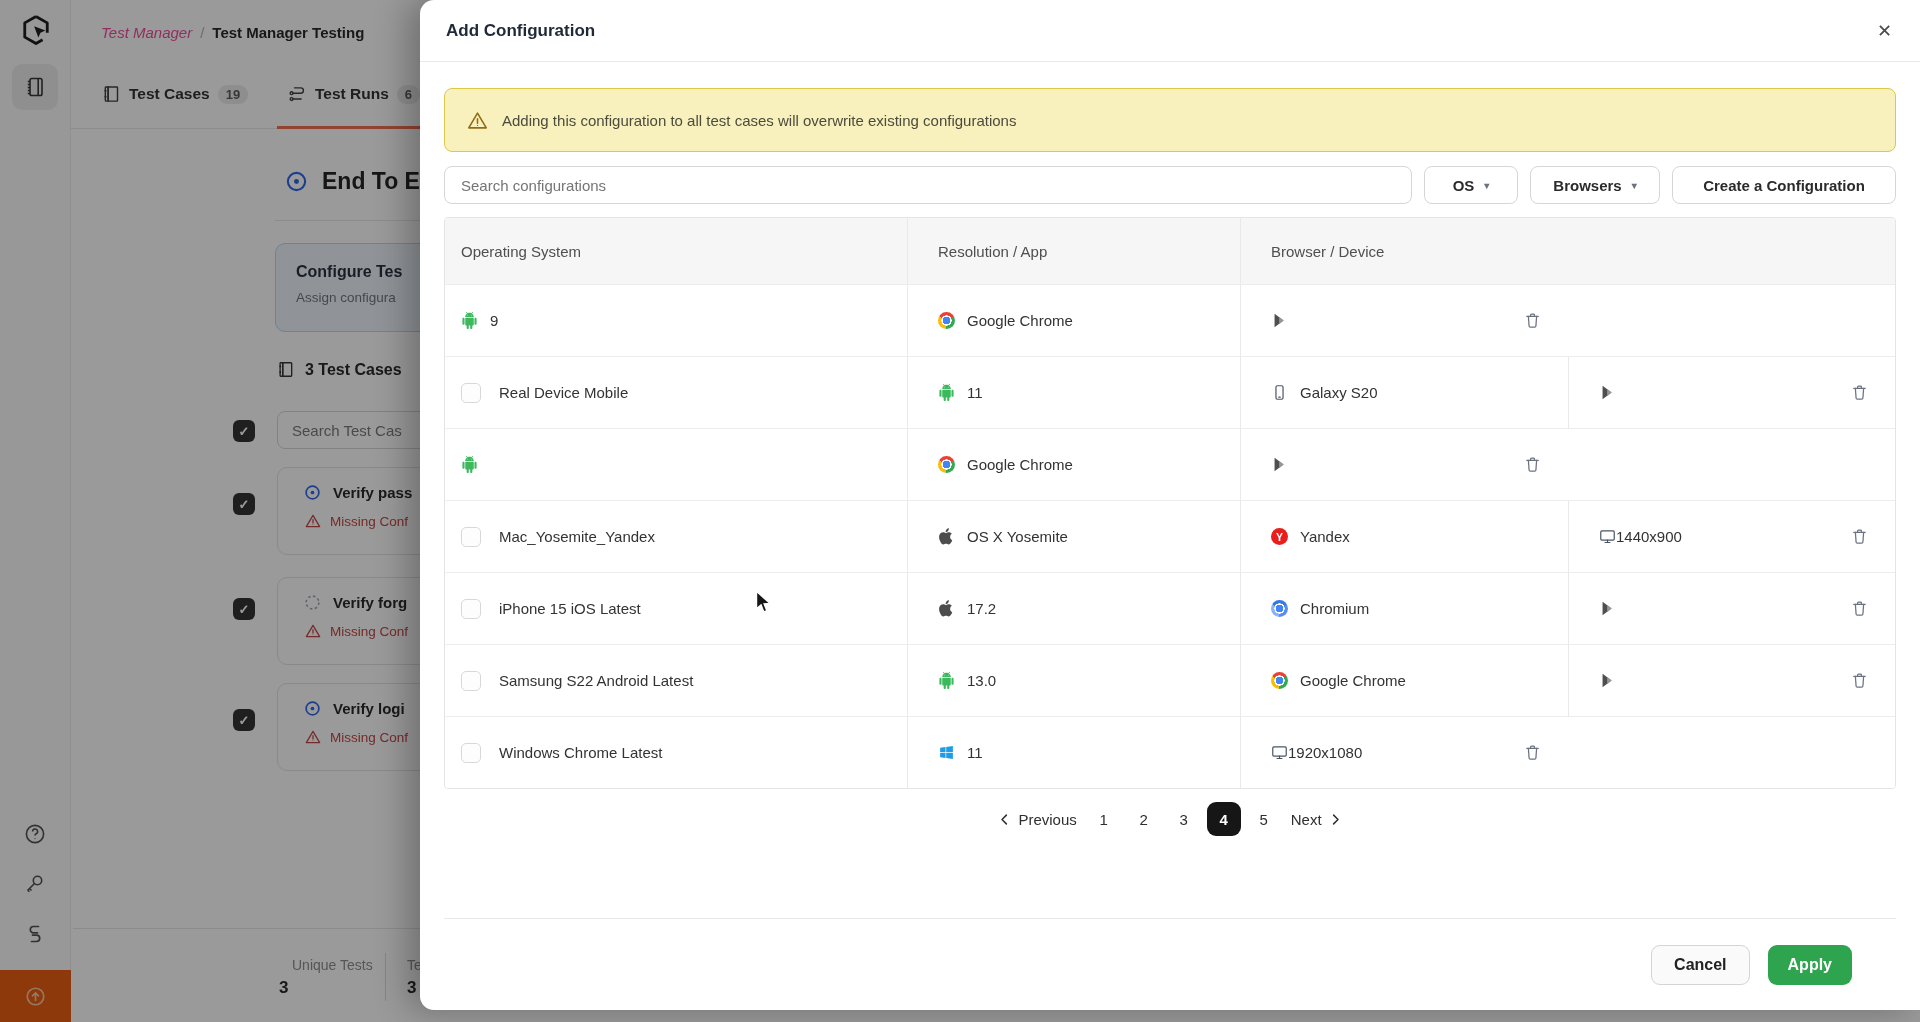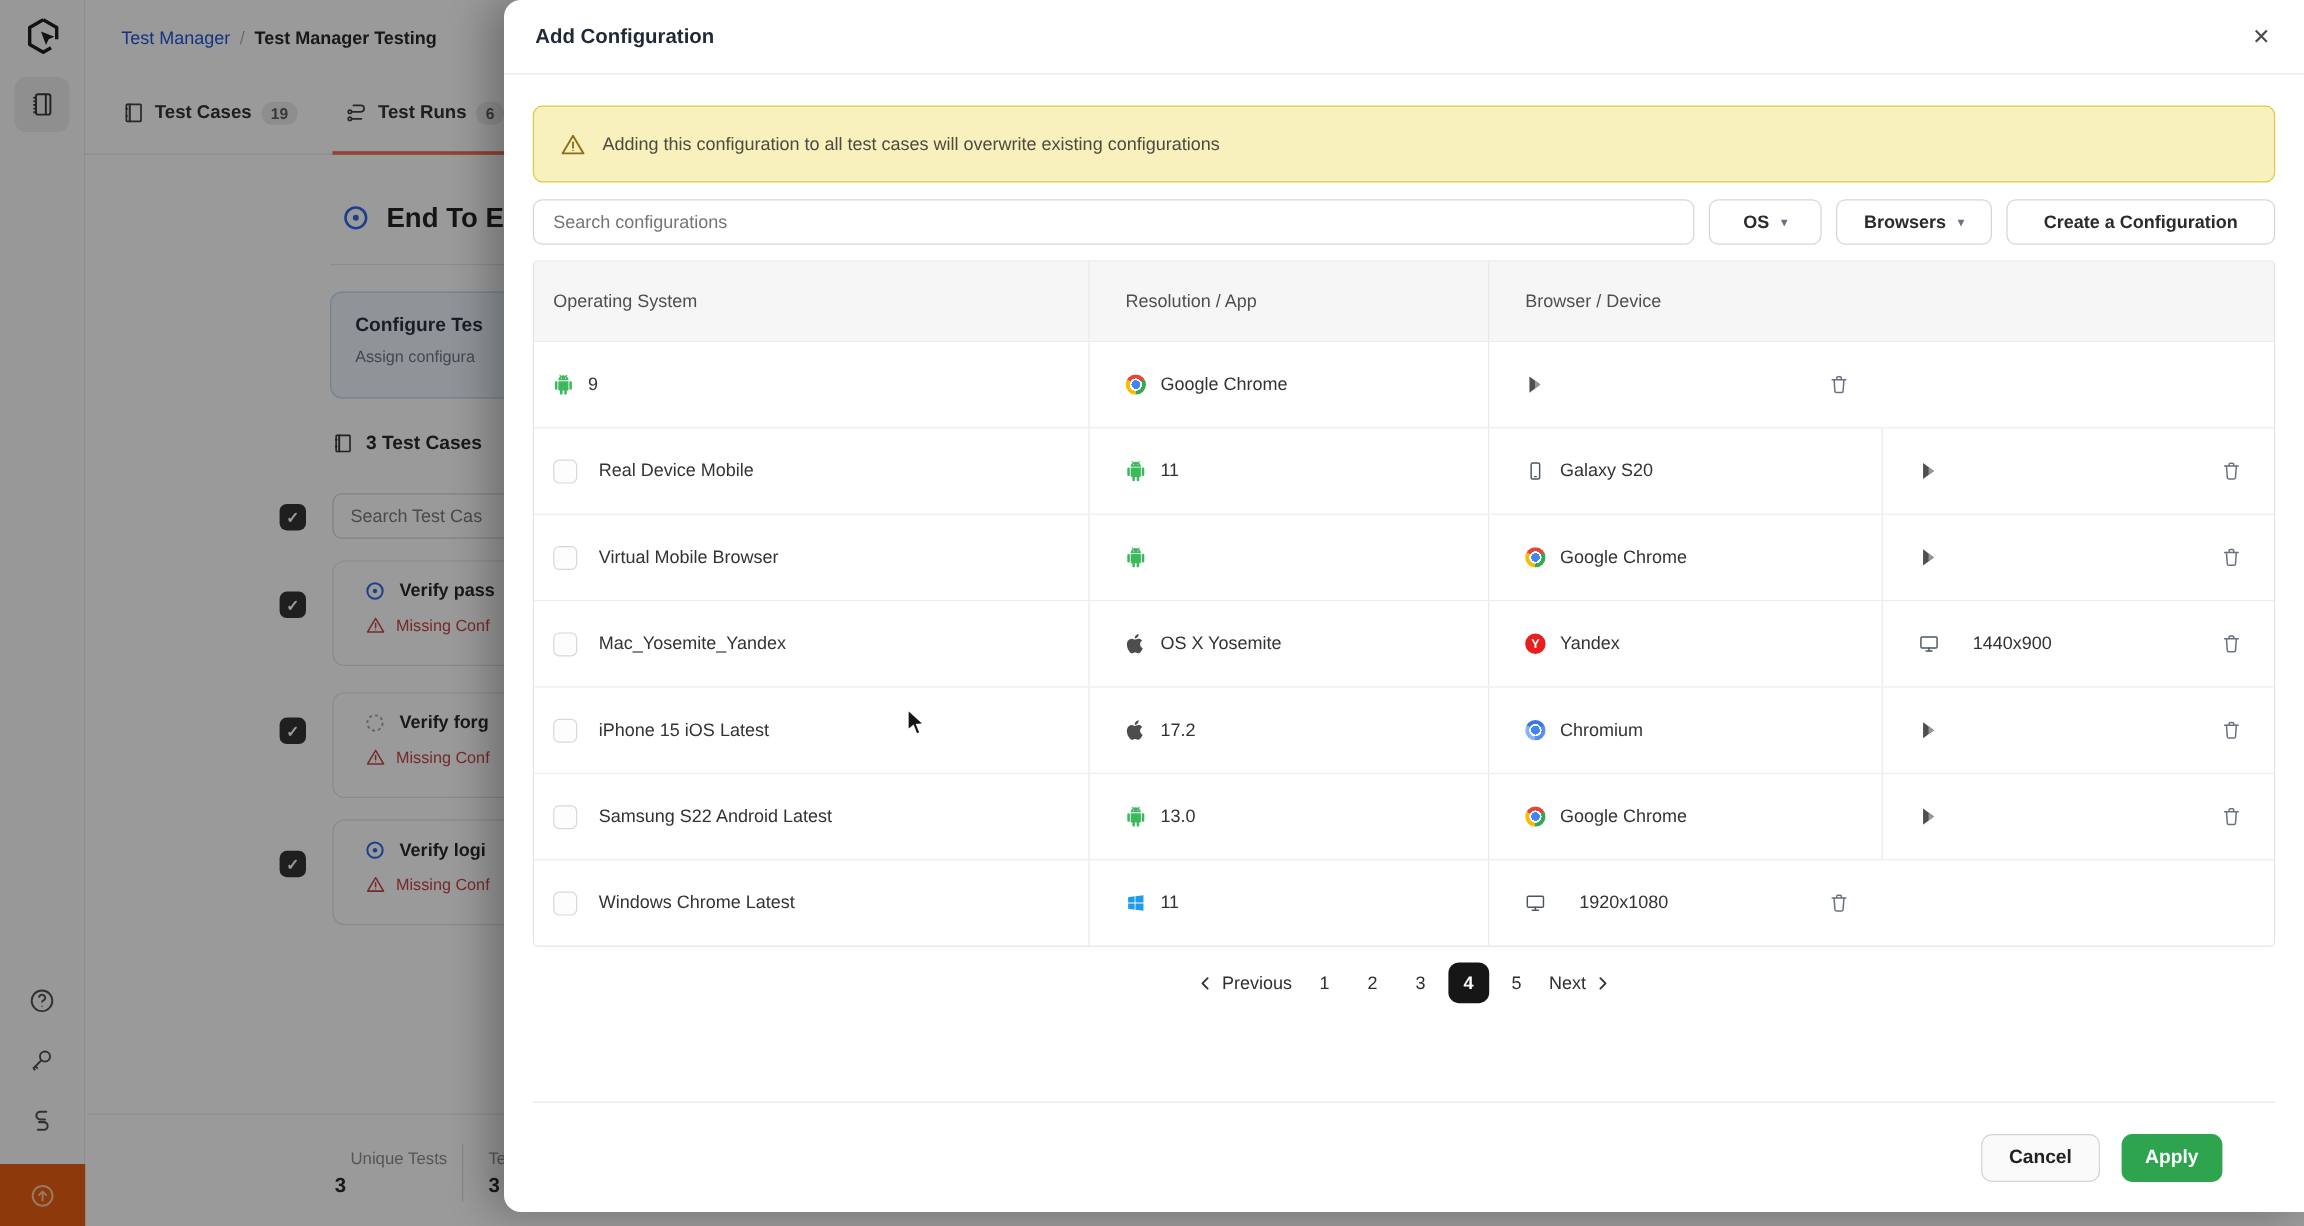--- a/index.html
+++ b/index.html
@@ -9,21 +9,21 @@
 
   
   .bg { position:absolute; inset:0; background:#fff; }
   .sidebar { position:absolute; left:0; top:0; width:71px; height:1022px; background:#FCFCFC; border-right:1px solid #ececec; }
   .logo { position:absolute; left:21px; top:13px; }
   .side-btn { position:absolute; left:12px; top:64px; width:46px; height:46px; border-radius:10px; background:#EDEDED; display:flex; align-items:center; justify-content:center; }
   .side-ic { position:absolute; left:23px; display:flex; }
   .side-orange { position:absolute; left:0; top:970px; width:71px; height:52px; background:#EA580C; display:flex; align-items:center; justify-content:center; }
 
   .breadcrumb { position:absolute; left:101px; top:24px; font-size:15px; white-space:nowrap; }
-  .bc-dim { color:#1d4ed8; }
+  .bc-dim { color:#ec4899;font-style:italic; }
   .bc-sep { color:#b0b0b0; margin:0 8px; }
   .bc-cur { color:#1f1f1f; font-weight:700; }
 
   .tab { position:absolute; top:84px; display:flex; align-items:center; gap:8px; font-size:15.5px; font-weight:600; color:#2b2b2b; white-space:nowrap; }
   .tab-badge { background:#EBEBEB; color:#555; font-size:13px; font-weight:600; border-radius:9px; padding:2px 8px; }
   .tabbar-line { position:absolute; left:71px; top:128px; width:1849px; height:1px; background:#e8e8e8; }
   .tab-underline { position:absolute; left:277px; top:126px; width:1643px; height:3px; background:#F2694C; }
 
   .heading { position:absolute; left:285px; top:168px; display:flex; align-items:center; gap:14px; white-space:nowrap; }
   .heading-text { font-size:23px; font-weight:700; color:#1c1c1c; }
@@ -70,21 +70,21 @@
   .thead .cell { font-size:15px; color:#4f4f4f; font-weight:400; }
   .trow { height:72px; background:#fff; border-top:1px solid #ededed; }
   .cell { display:flex; align-items:center; padding-left:30px; }
   .cell:first-child { padding-left:16px; }
   .cell + .cell { border-left:1px solid #e9e9e9; }
   .name-cell { gap:18px; }
   .cb { width:20px; height:20px; border:1.5px solid #d8d8d8; border-radius:5px; background:#fdfdfd; flex:0 0 20px; cursor:pointer; }
   .trow .cell { font-size:15px; color:#333; }
   .os-cell, .br-cell { gap:12px; }
   .res-cell { justify-content:space-between; padding-right:26px; }
-  .res-left { display:flex; align-items:center; gap:28px; }
+  .res-left { display:flex; align-items:center; gap:0; }
   .trash { display:flex; cursor:pointer; }
 
   .ic { width:17px; height:17px; display:inline-flex; align-items:center; justify-content:center; flex:0 0 auto; }
   .chrome { border-radius:50%;
     background: radial-gradient(circle at 50% 50%, #4285F4 0 30%, #fff 30% 42%, rgba(255,255,255,0) 43%),
                 conic-gradient(from 60deg, #34A853 0deg 120deg, #FBBC05 120deg 240deg, #EA4335 240deg 360deg); }
   .chromium { border-radius:50%;
     background: radial-gradient(circle at 50% 50%, #4285F4 0 30%, #fff 30% 42%, rgba(255,255,255,0) 43%),
                 conic-gradient(from 60deg, #5B8DEF 0deg 120deg, #8AB4F8 120deg 240deg, #3B78E7 240deg 360deg); }
   .yandex { border-radius:50%; background:#E8201D; color:#fff; font-size:10.5px; font-weight:700; }
@@ -371,24 +371,20 @@
         <svg width="19" height="19" viewBox="0 0 24 24" fill="none" stroke="#6b7280" stroke-width="1.6" stroke-linecap="round">
                     <path d="M4.8 6.8h14.4"></path>
                     <path d="M9.6 6.3V5a1.2 1.2 0 0 1 1.2-1.2h2.4A1.2 1.2 0 0 1 14.4 5v1.3"></path>
                     <path d="M6.8 6.8l.9 12.1a1.5 1.5 0 0 0 1.5 1.4h5.6a1.5 1.5 0 0 0 1.5-1.4l.9-12.1"></path>
                   </svg>
       </span>
     </div>
   </div>
 
   <div class="trow">
-    <div class="cell name-cell">
-      <span class="cb"></span>
-      <span>Virtual Mobile Browser</span>
-    </div>
     <div class="cell os-cell">
       <svg class="ic" viewBox="0 0 24 24" fill="#3CB95D">
                   <path d="M6 18c0 .55.45 1 1 1h1v3.5c0 .83.67 1.5 1.5 1.5s1.5-.67 1.5-1.5V19h2v3.5c0 .83.67 1.5 1.5 1.5s1.5-.67 1.5-1.5V19h1c.55 0 1-.45 1-1V8H6v10zM3.5 8C2.67 8 2 8.67 2 9.5v7c0 .83.67 1.5 1.5 1.5S5 17.33 5 16.5v-7C5 8.67 4.33 8 3.5 8zm17 0c-.83 0-1.5.67-1.5 1.5v7c0 .83.67 1.5 1.5 1.5s1.5-.67 1.5-1.5v-7c0-.83-.67-1.5-1.5-1.5zm-4.97-5.84l1.3-1.3c.2-.2.2-.51 0-.71-.2-.2-.51-.2-.71 0l-1.48 1.48C13.85 1.23 12.95 1 12 1c-.96 0-1.86.23-2.66.63L7.85.15c-.2-.2-.51-.2-.71 0-.2.2-.2.51 0 .71l1.31 1.31C6.97 3.26 6 5.01 6 7h12c0-1.99-.97-3.75-2.47-4.84zM10 5H9V4h1v1zm5 0h-1V4h1v1z"></path>
                 </svg>
       <span></span>
     </div>
     <div class="cell br-cell">
       <span class="ic chrome"></span>
       <span>Google Chrome</span>
     </div>

